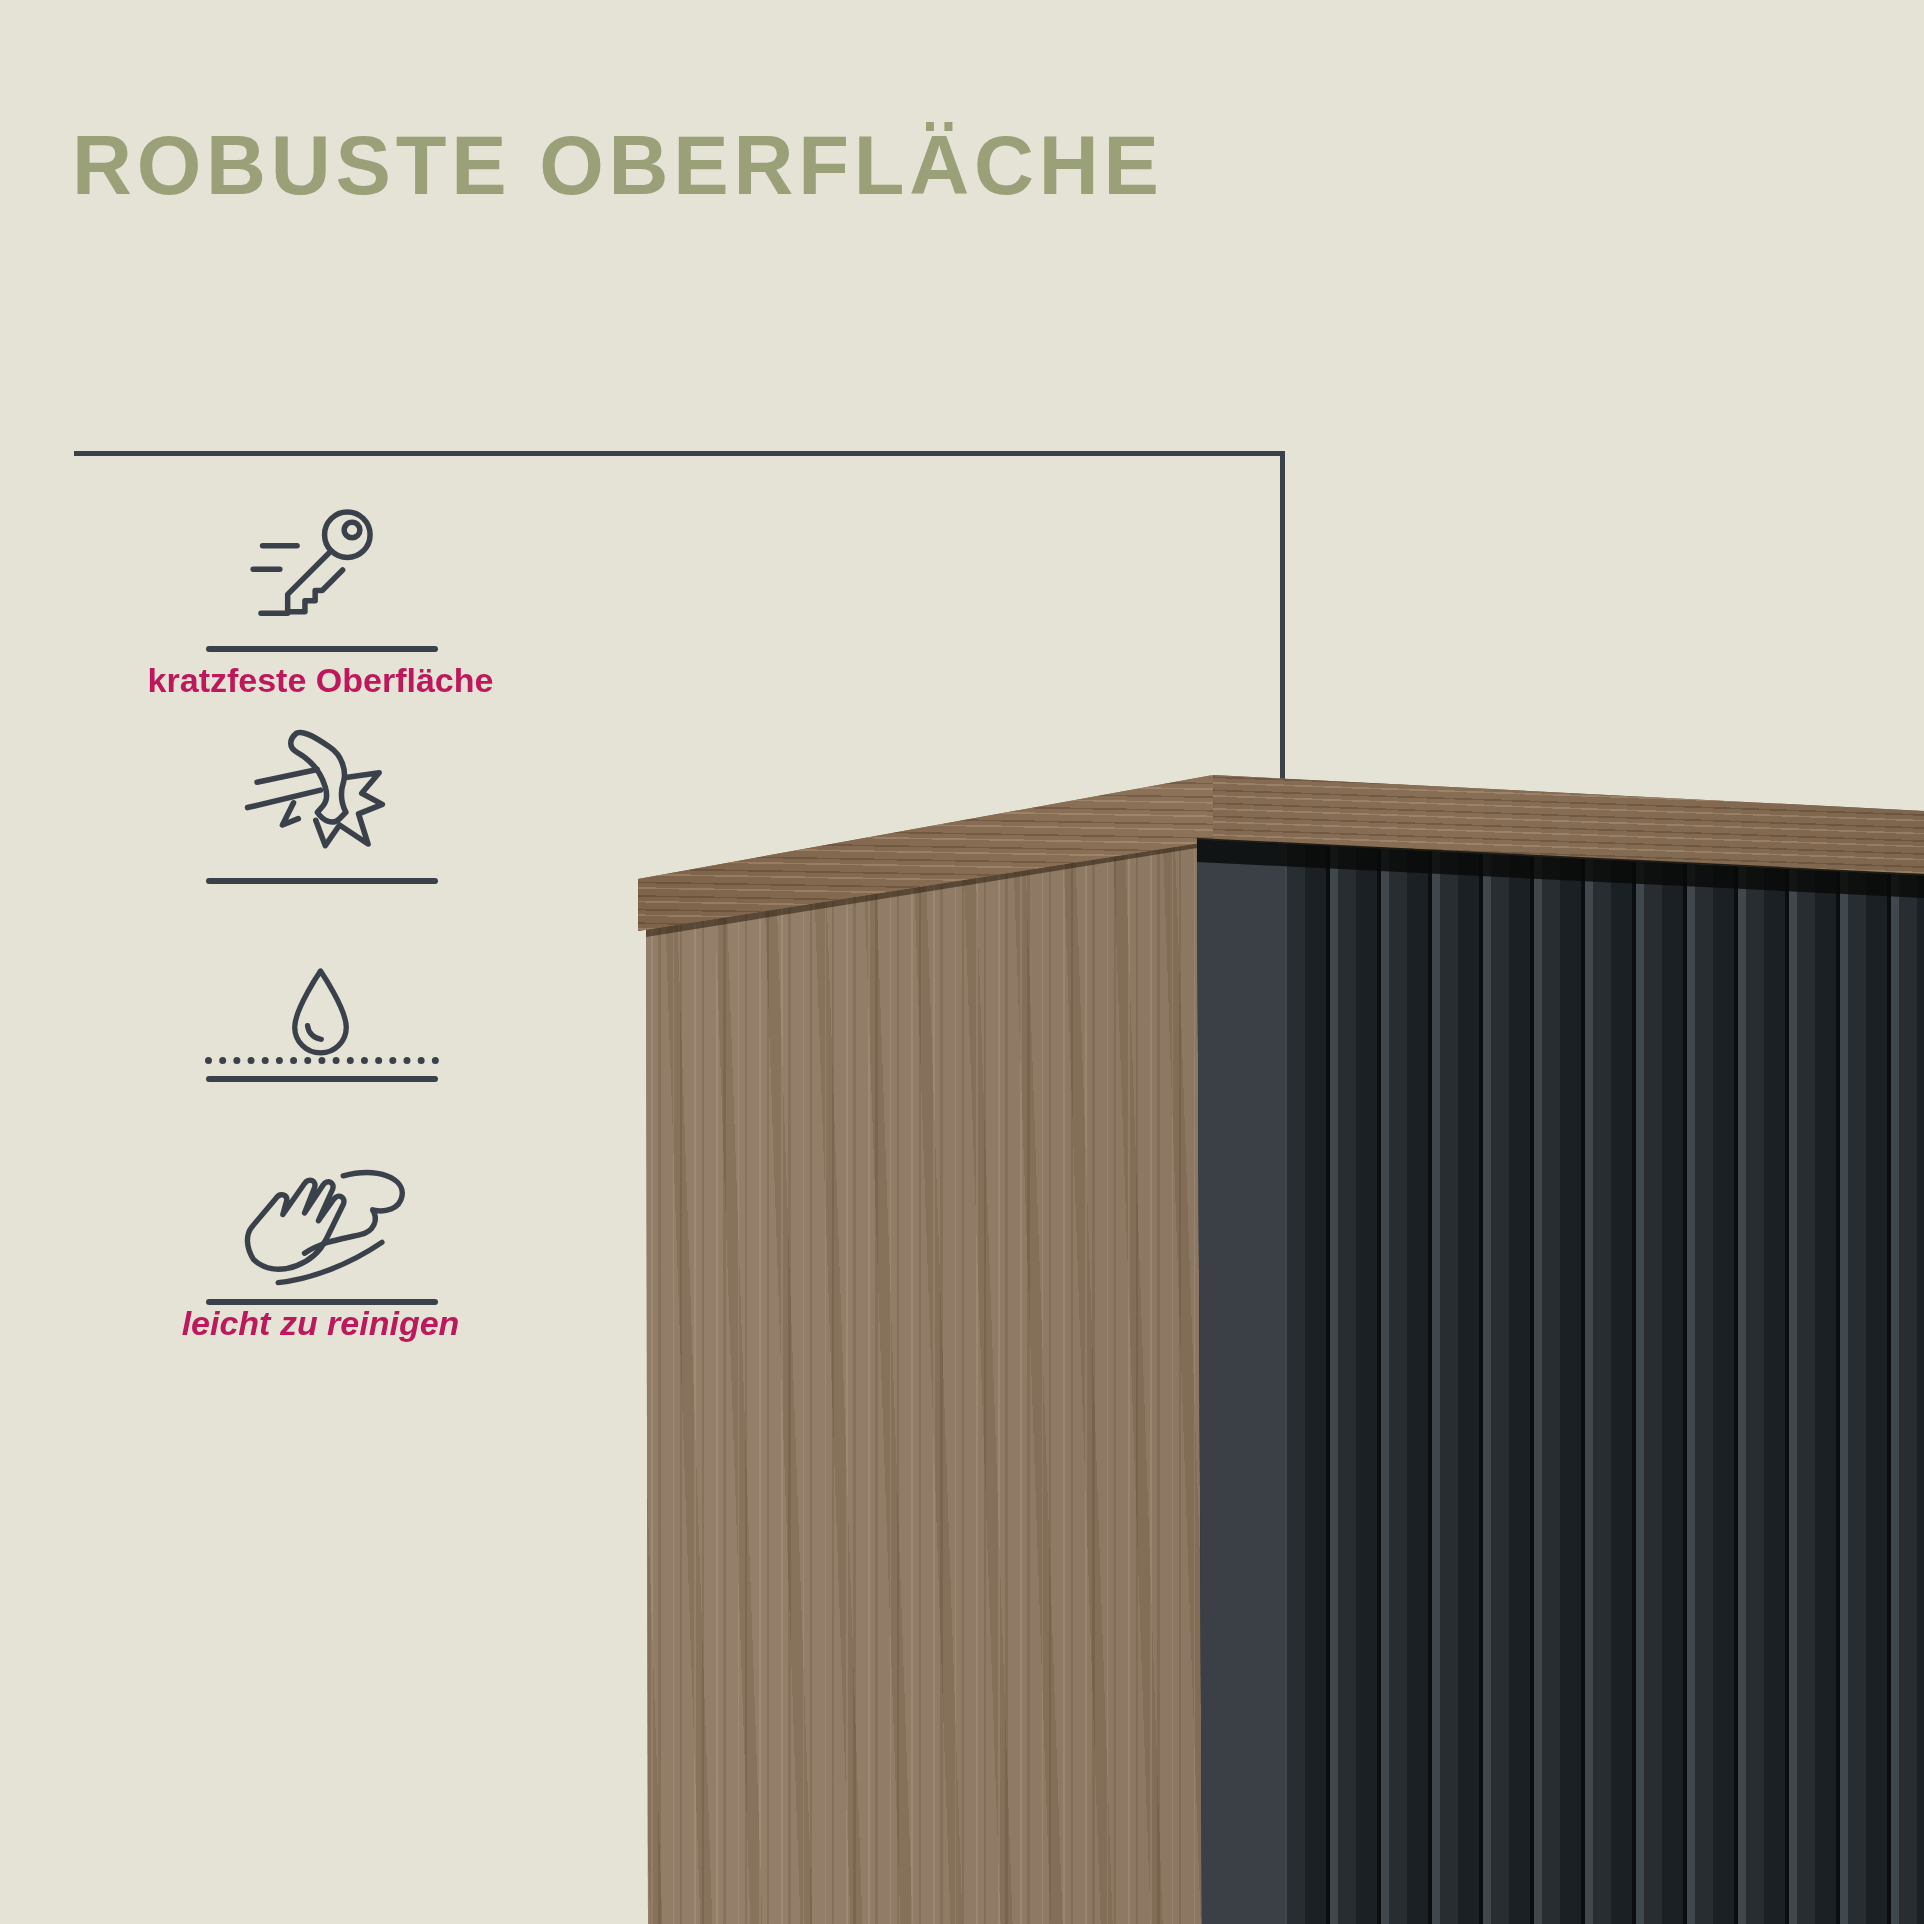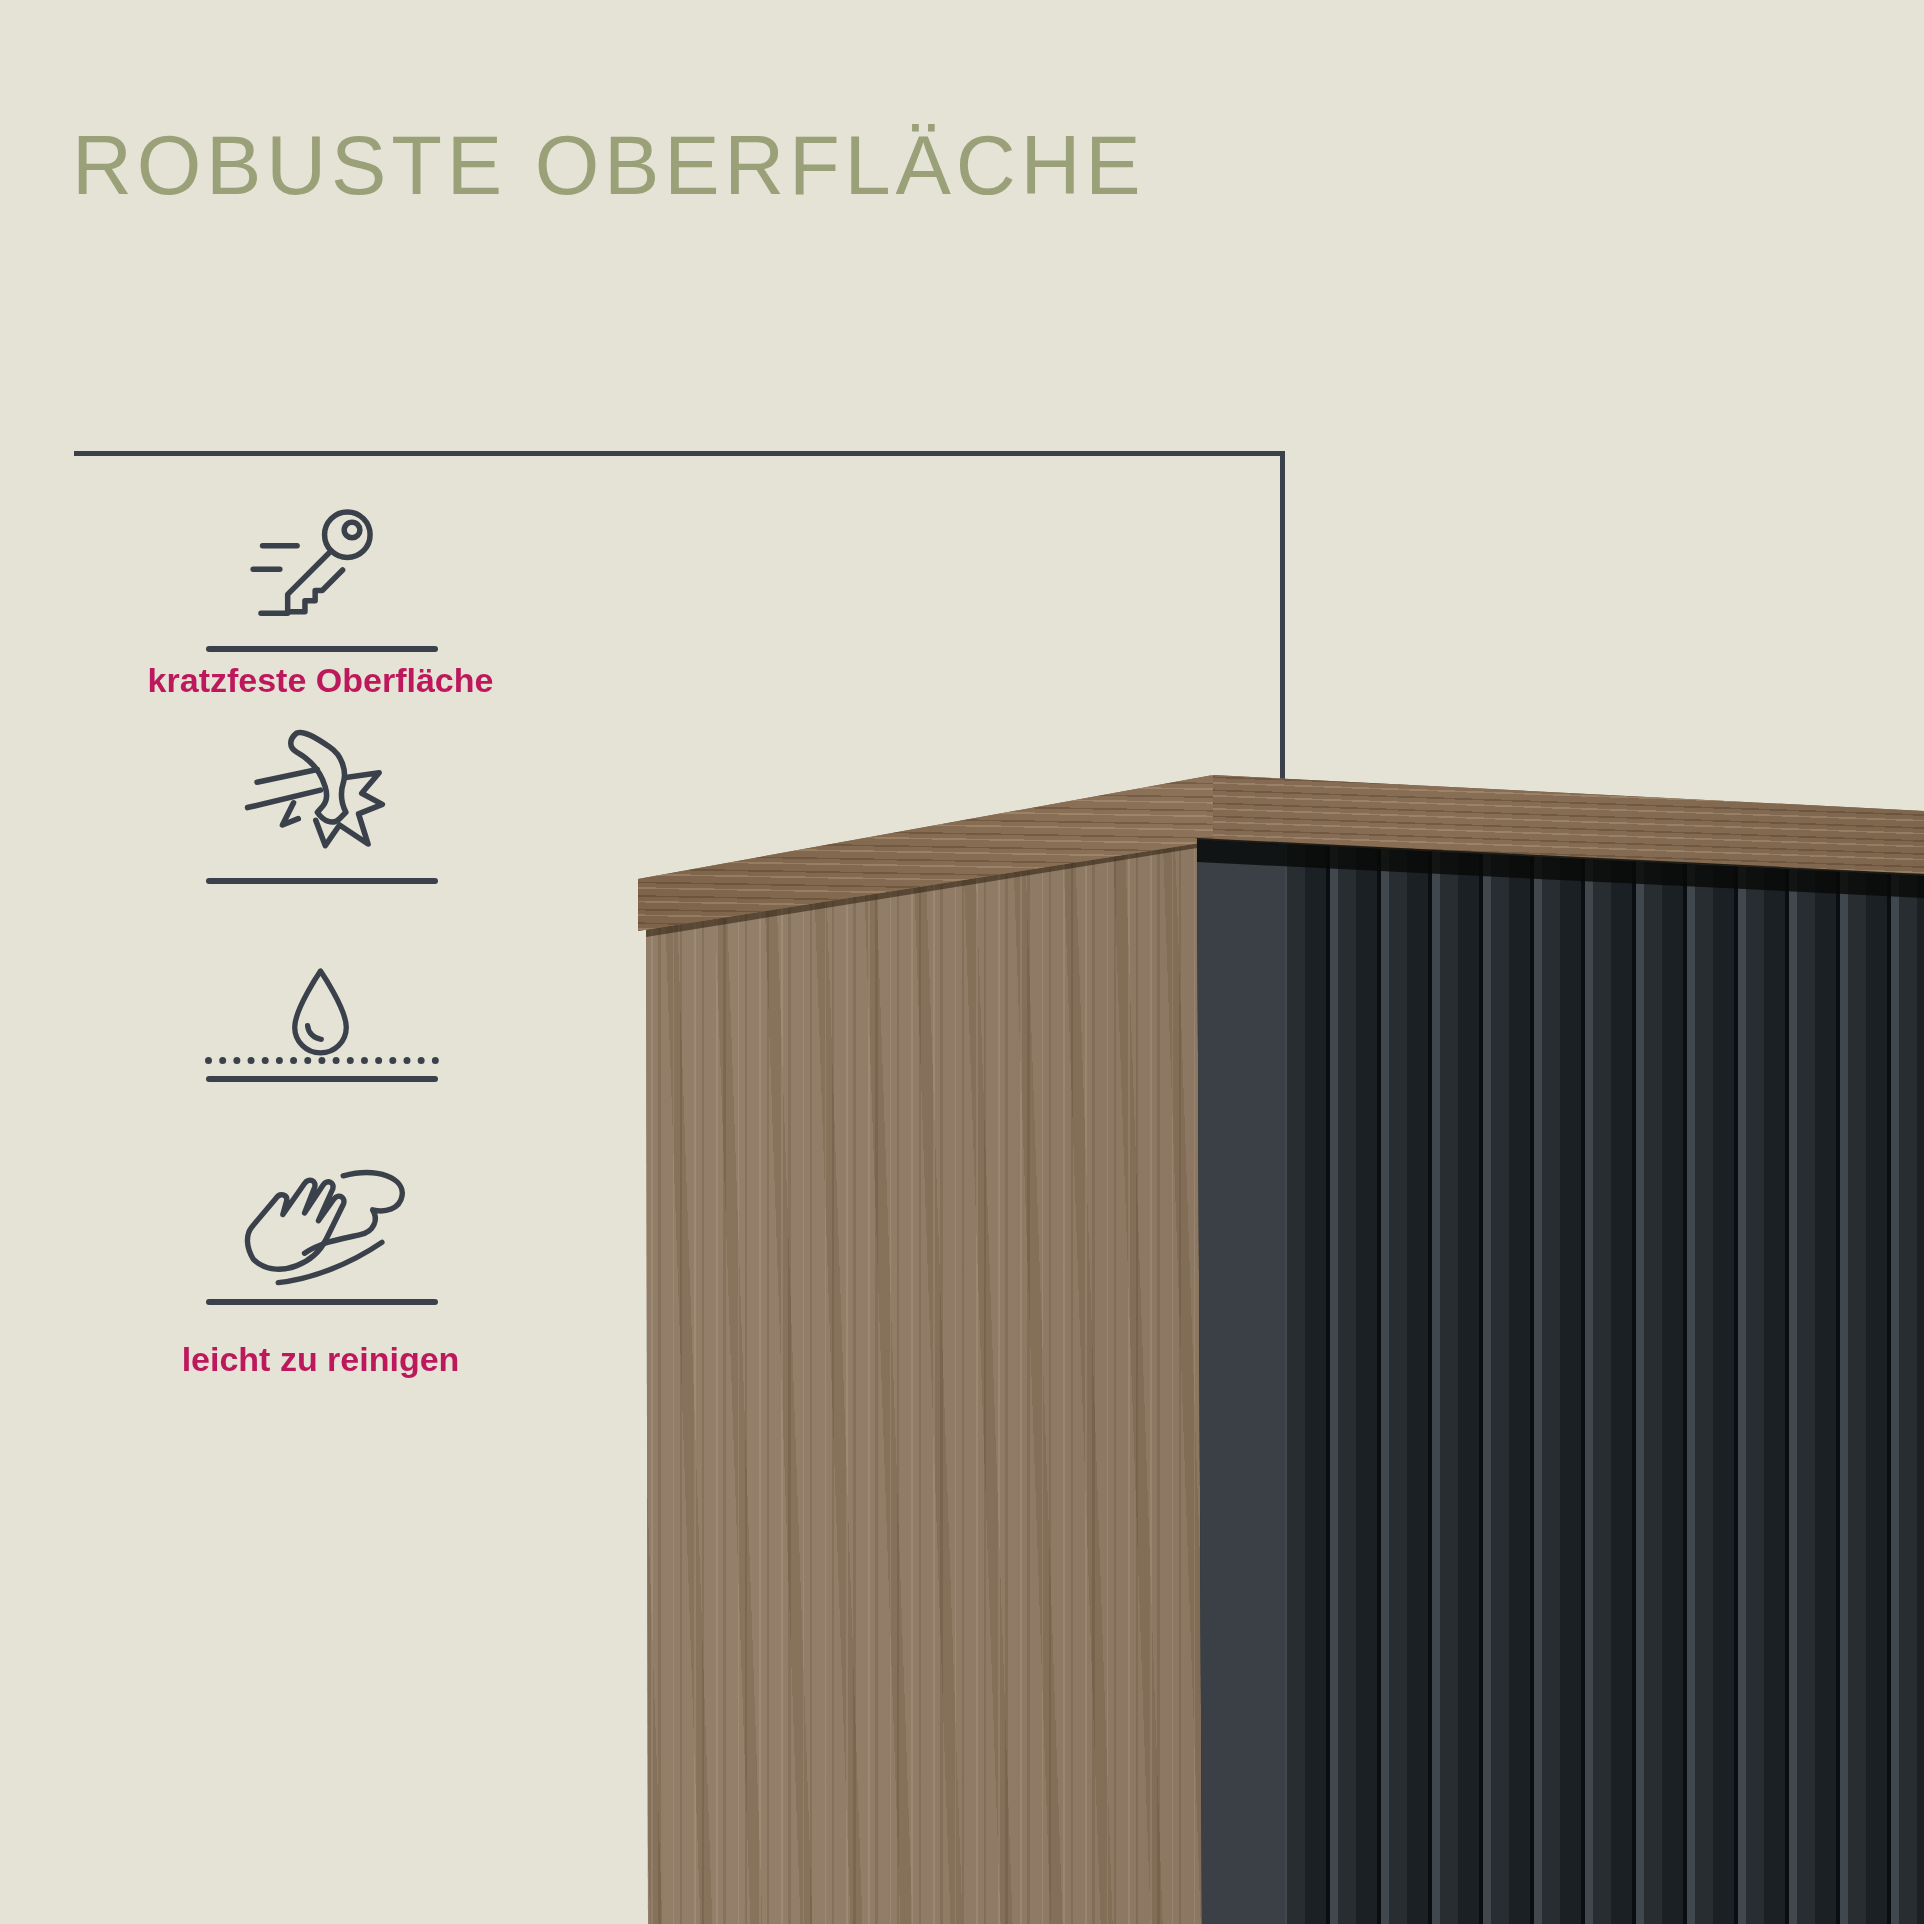--- a/index.html
+++ b/index.html
@@ -1,21 +1,21 @@
 <!DOCTYPE html>
 <html style="font-size:13px"><head>
 <meta charset="utf-8">
 <style>
   html,body{margin:0;padding:0;}
   body{font-family:"Liberation Sans", sans-serif; background:#cfcfc4;}
   .canvas{position:relative;width:1925px;height:1925px;background:#e5e3d6;overflow:hidden;}
 
   
   .title{position:absolute;left:72px;top:67px;font-size:83px;line-height:85px;
-         font-weight:400;letter-spacing:4.8px;color:#9aa078;white-space:nowrap;}
+         font-weight:700;letter-spacing:4.8px;color:#9aa078;white-space:nowrap;}
 
   
   .callout-text{position:absolute;left:75px;top:399px;font-size:34px;font-weight:700;
                 color:#3a414a;white-space:nowrap;}
   .callout-hline{position:absolute;left:74px;top:451px;width:1211px;height:4.8px;background:#3a414a;}
   .callout-vline{position:absolute;left:1280px;top:451px;width:4.8px;height:342px;background:#3a414a;}
   .callout-dot{position:absolute;left:1270px;top:780px;width:26px;height:26px;border-radius:50%;
                background:#343b43;}
 
   
@@ -106,21 +106,21 @@
   <div class="rule" style="top:1076px;"></div>
 
   <div class="icon-wrap" style="left:227px;top:1165px;">
     <svg width="186" height="130" viewBox="0 0 240 168" stroke-width="7">
       <path d="M34 122 C24 106 24 90 32 80 L64 42 C68 36 78 38 77 46 L72 64 L100 24 C105 16 116 20 113 29 L100 62 L124 26 C129 18 140 22 136 32 L118 72 L138 44 C144 36 154 42 150 51 L128 96 C120 112 106 124 90 130 C70 138 48 136 34 122 Z"></path>
       <path d="M150 14 C196 2 230 18 226 40 C223 57 204 62 188 58 C196 70 190 86 172 90 C152 95 124 98 100 114"></path>
       <path d="M66 152 C106 148 156 130 200 100"></path>
     </svg>
   </div>
   <div class="rule" style="top:1299px;"></div>
-  <div class="feat-label" style="top:1340px;">leicht zu reinigen</div>
+  <div class="feat-label" style="top:1304px;font-style:italic;">leicht zu reinigen</div>
 
   <div class="furniture">
     <div class="panel-side"></div>
     <div class="panel-seam"></div>
     <div class="slab-left"></div>
     <div class="slab-right"></div>
     <div class="front-black"></div>
     <div class="door-edge"></div>
     <div class="front-shadow"></div>
   </div>

